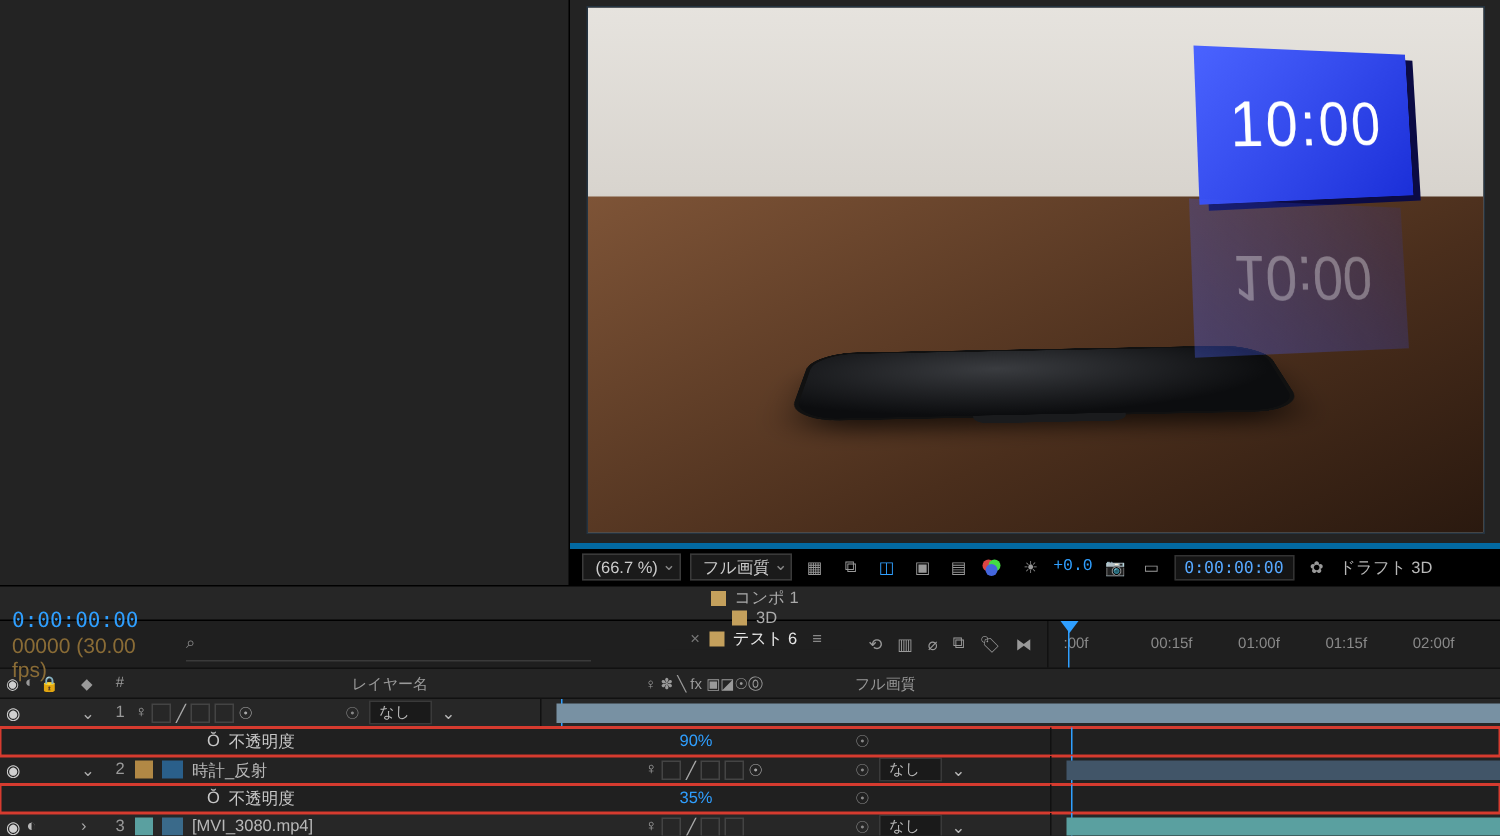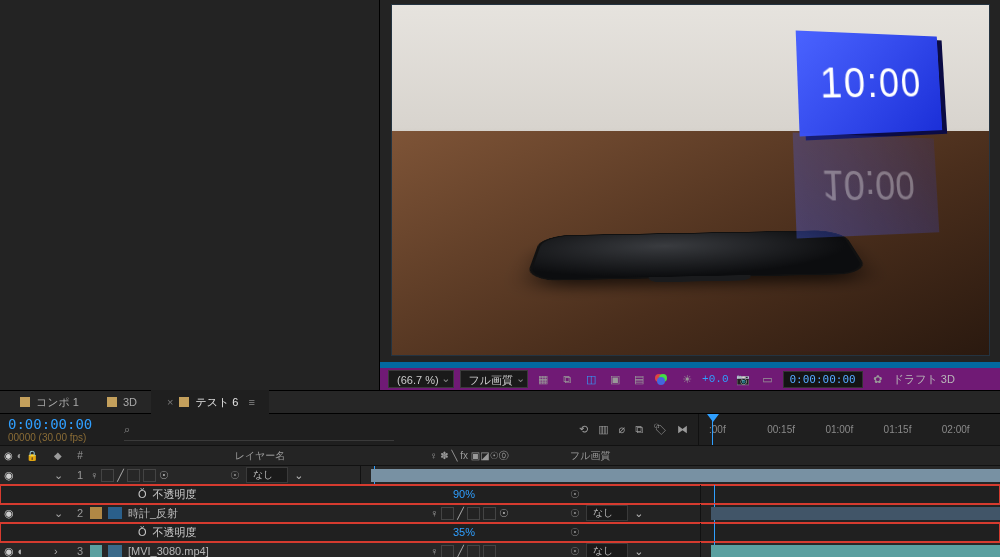--- a/index.html
+++ b/index.html
@@ -90,22 +90,22 @@
     background: linear-gradient(135deg,#4a63ff55 0%, #1b2fd822 100%);
     color: #ffffff55;
     font-size: 42px;
     font-weight: 300;
     display:flex; align-items:center; justify-content:center;
     transform: perspective(600px) rotateY(28deg) rotateX(6deg) scaleY(-1);
   }
 
   .viewer-toolbar {
     height: 28px;
-    background:#701a75;
-    border-top: 6px solid #0369a1;
+    background:#000000;
+    border-top: 4px solid #0369a1;
     display:flex;
     align-items:center;
     font-size:11px;
     padding: 0 8px;
     gap:6px;
   }
   .vt-dropdown {
     background:#1a1a1a;
     border:1px solid #3a3a3a;
     padding:1px 14px 1px 8px;
@@ -128,20 +128,21 @@
   
   .tabs-bar{
     height:24px;
     background:#262626;
     border-top:1px solid #000;
     border-bottom:1px solid #000;
     display:flex;
     align-items:center;
     gap:0;
     padding-left:6px;
+    flex-direction:column;
   }
   .tab{
     display:flex; align-items:center;
     padding:0 14px;
     height:24px;
     color:#aaa;
     gap:6px;
   }
   .tab.active{ background:#1f1f1f; color:#e6e6e6; }
   .comp-icon{ width:10px; height:10px; background:#c4a05c; display:inline-block; }
@@ -155,21 +156,21 @@
   .time-header{
     display:flex;
     align-items:center;
     height:32px;
     border-bottom:1px solid #111;
   }
   .time-left{
     width:124px; padding:2px 8px;
   }
   .tc-current{ color:#2f9fff; font-family:monospace; font-size:14px; }
-  .tc-fps   { color:#8a6c36; font-size:10px; }
+  .tc-fps   { color:#8a6c36; font-size:14px; }
   .search-box{
     flex:none;
     width:270px;
     border-bottom:1px solid #3a3a3a;
     display:flex; align-items:center; gap:6px; height:22px;
     color:#888;
   }
   .search-box input{
     background:transparent; border:0; outline:0; color:#ccc; font-size:11px; width:100%;
   }

